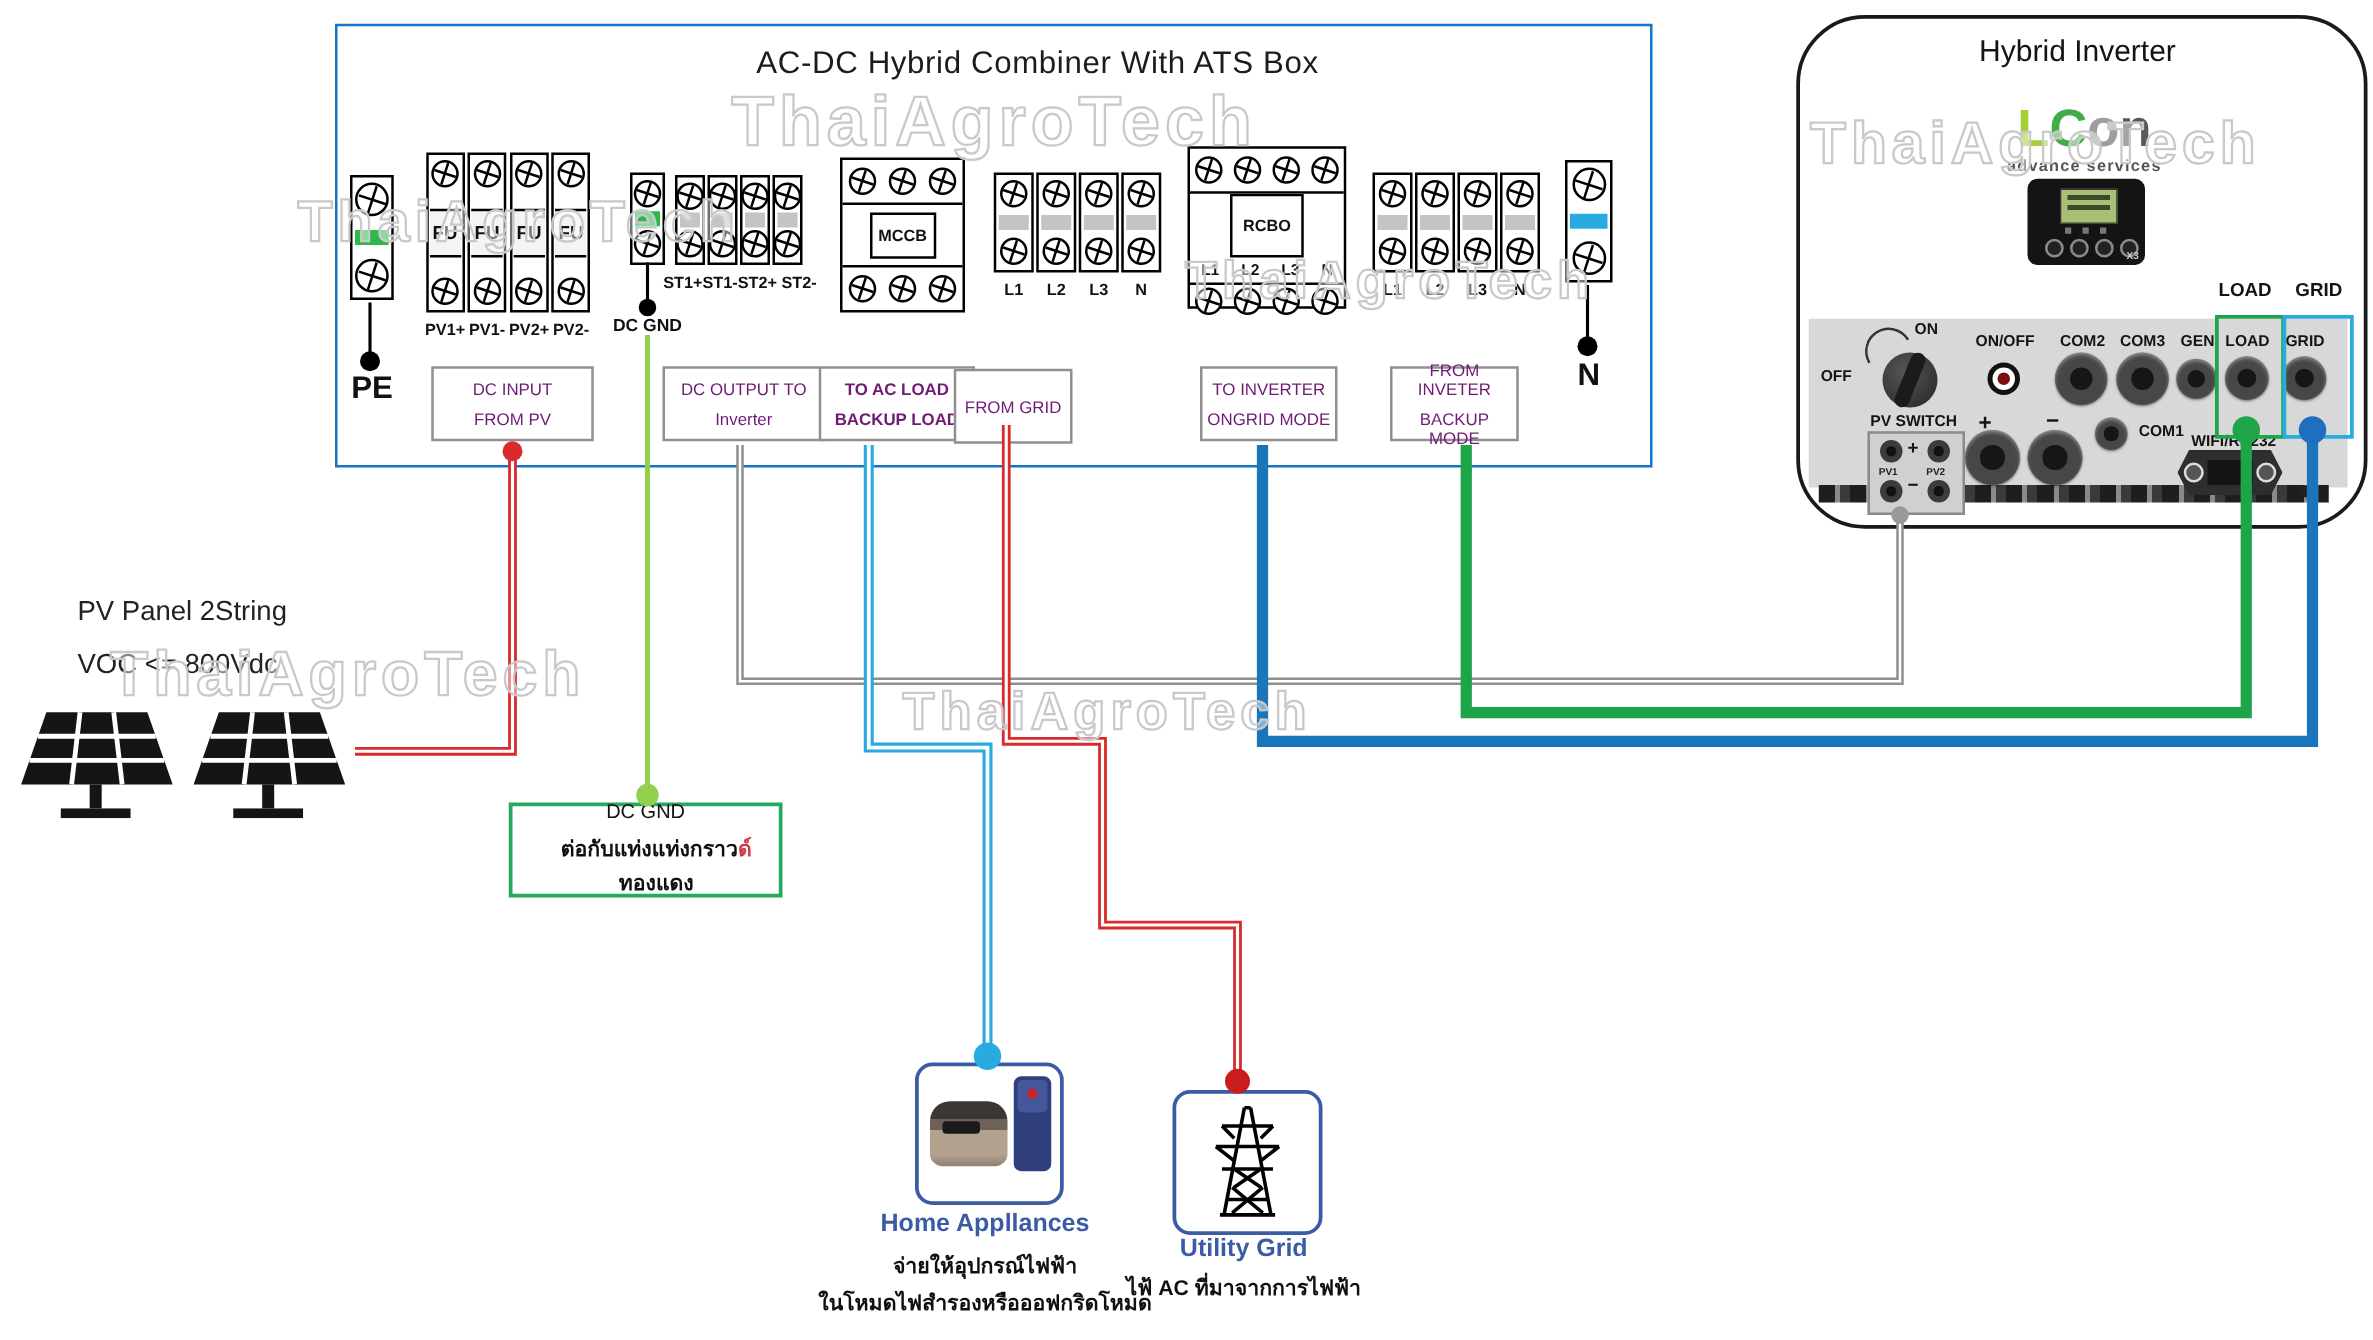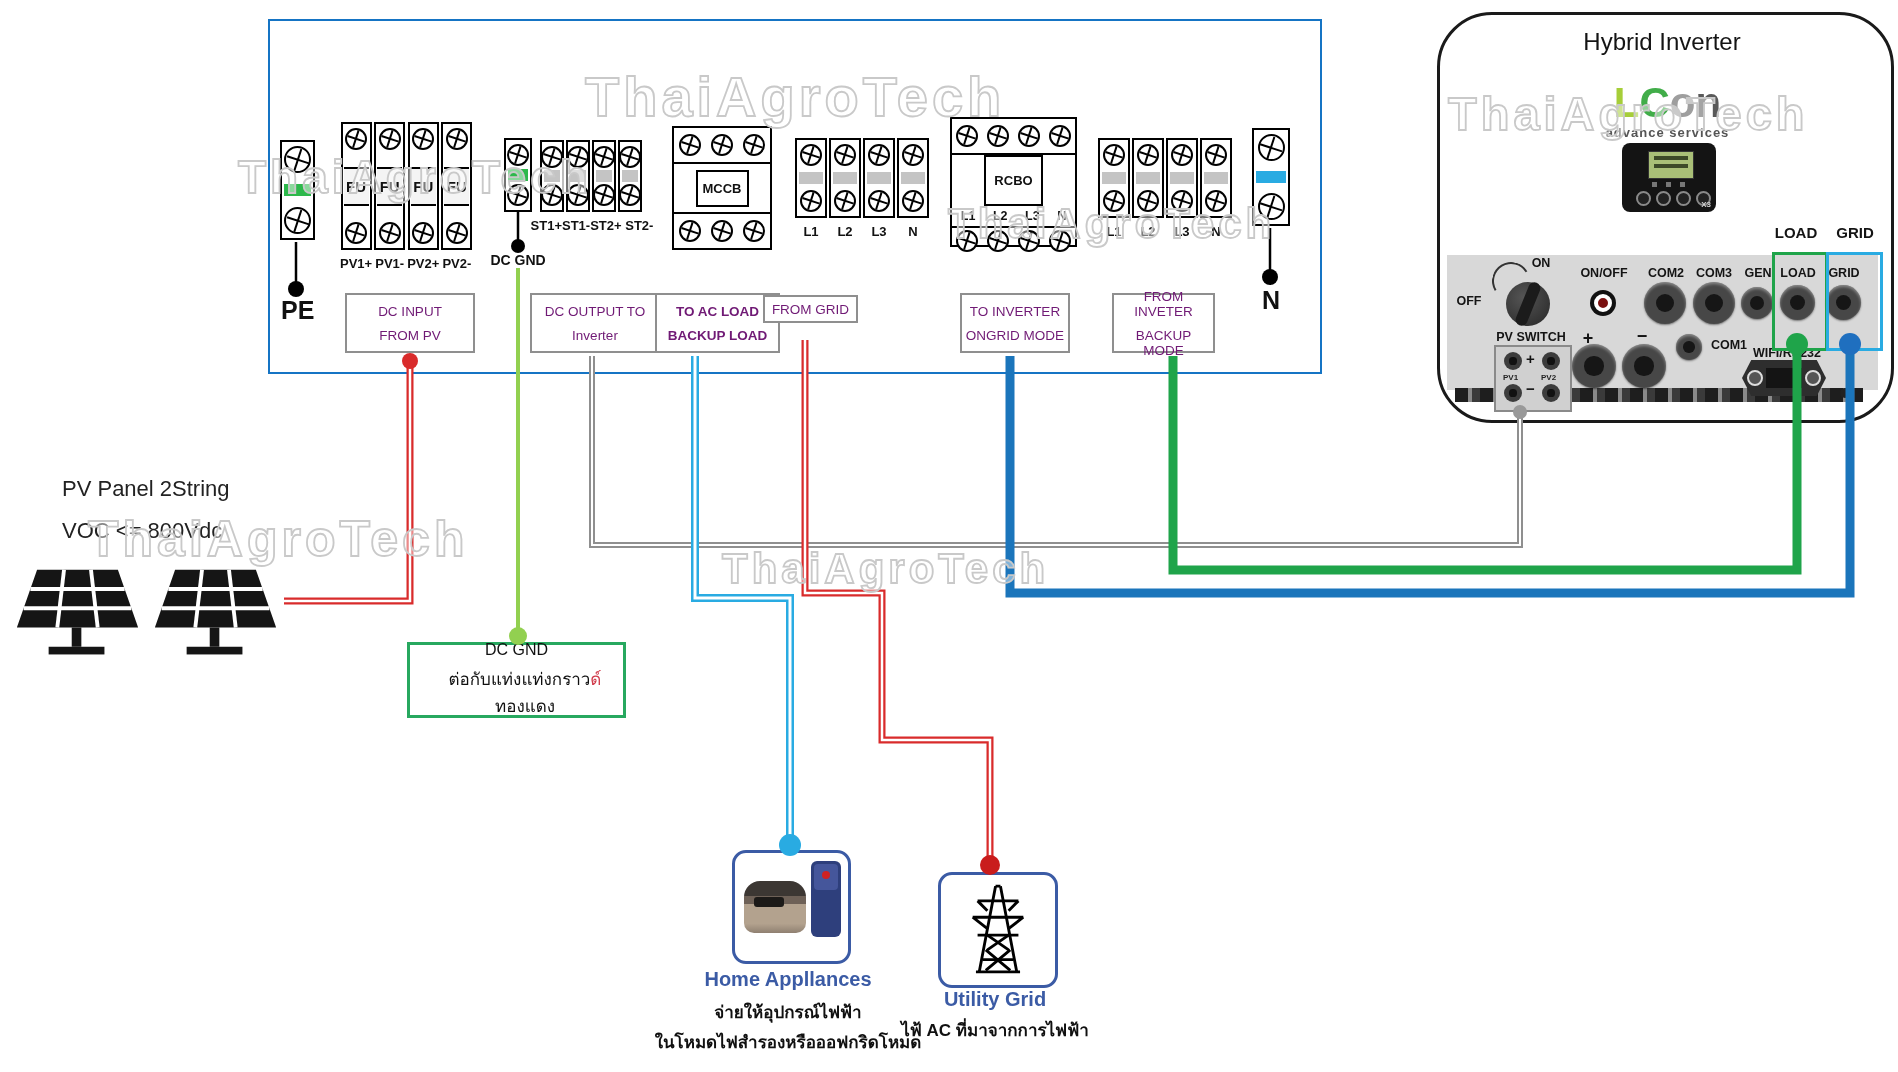--- a/index.html
+++ b/index.html
@@ -102,20 +102,21 @@
   .wm{position:absolute;font-weight:bold;white-space:nowrap;color:rgba(255,255,255,.45);
       -webkit-text-stroke:1.8px #c9c9c9;letter-spacing:4px;z-index:6;pointer-events:none;}
   .wires{position:absolute;left:0;top:0;z-index:5;pointer-events:none;}
 </style>
 </head>
 <body>
 
 <div class="canvas">
 
   <div class="abs combiner" style="left:268px;top:19px;width:1050px;height:351px;"></div>
+  <div class="abs cb-title" style="left:430px;top:36px;width:800px;">AC-DC Hybrid Combiner With ATS Box</div>
 
   <div class="abs term" style="left:280px;top:140px;width:35px;height:100px;">
     <i class="sc lg"></i>
     <i class="band green"></i>
     <i class="sc lg"></i>
   </div>
   <div class="abs biglabel" style="left:281px;top:296px;width:32px;text-align:center;">PE</div>
 
   <div class="abs bank" style="left:340px;top:122px;">
     <div class="tunit">
@@ -305,21 +306,21 @@
     <span>FROM PV</span>
   </div>
   <div class="abs tag" style="left:530px;top:293px;width:130px;height:60px;">
     <span>DC OUTPUT TO</span>
     <span>Inverter</span>
   </div>
   <div class="abs tag" style="left:655px;top:293px;width:125px;height:60px;font-weight:bold;">
     <span>TO AC LOAD</span>
     <span>BACKUP LOAD</span>
   </div>
-  <div class="abs tag" style="left:763px;top:295px;width:95px;height:28px;">
+  <div class="abs tag" style="left:763px;top:295px;width:95px;height:60px;">
     <span>FROM GRID</span>
   </div>
   <div class="abs tag" style="left:960px;top:293px;width:110px;height:60px;">
     <span>TO INVERTER</span>
     <span>ONGRID MODE</span>
   </div>
   <div class="abs tag" style="left:1112px;top:293px;width:103px;height:60px;">
     <span>FROM INVETER</span>
     <span>BACKUP MODE</span>
   </div>
@@ -418,21 +419,21 @@
         <line x1="80" y1="4" x2="87" y2="64"></line>
       <line x1="17" y1="24" x2="115" y2="24"></line>
         <line x1="10" y1="44" x2="122" y2="44"></line>
     </g>
     <rect x="60" y="64" width="10" height="20" fill="#151515"></rect>
     <rect x="36" y="84" width="58" height="8" fill="#151515"></rect>
   </svg>
 
   <div class="abs gndnote" style="left:407px;top:642px;width:213px;height:70px;">
     <span class="t1">DC GND</span>
-    <span class="thai" style="font-weight:normal;padding-left:17px;"><span>ต่อกับแท่งแท่งกราว</span><span class="red">ด์</span><span>ทองแดง</span></span>
+    <span class="thai" style="font-weight:bold;padding-left:17px;"><span>ต่อกับแท่งแท่งกราว</span><span class="red">ด์</span><span>ทองแดง</span></span>
   </div>
 
   <div class="abs card" style="left:732px;top:850px;width:113px;height:108px;">
     <div class="cooker"></div>
     <div class="blender"></div>
   </div>
   <div class="abs icap" style="left:688px;top:968px;width:200px;">Home Appllances</div>
   <div class="abs thai" style="left:658px;top:998px;width:260px;">จ่ายให้อุปกรณ์ไฟฟ้า</div>
   <div class="abs thai" style="left:638px;top:1028px;width:300px;">ในโหมดไฟสำรองหรือออฟกริดโหมด</div>
 

